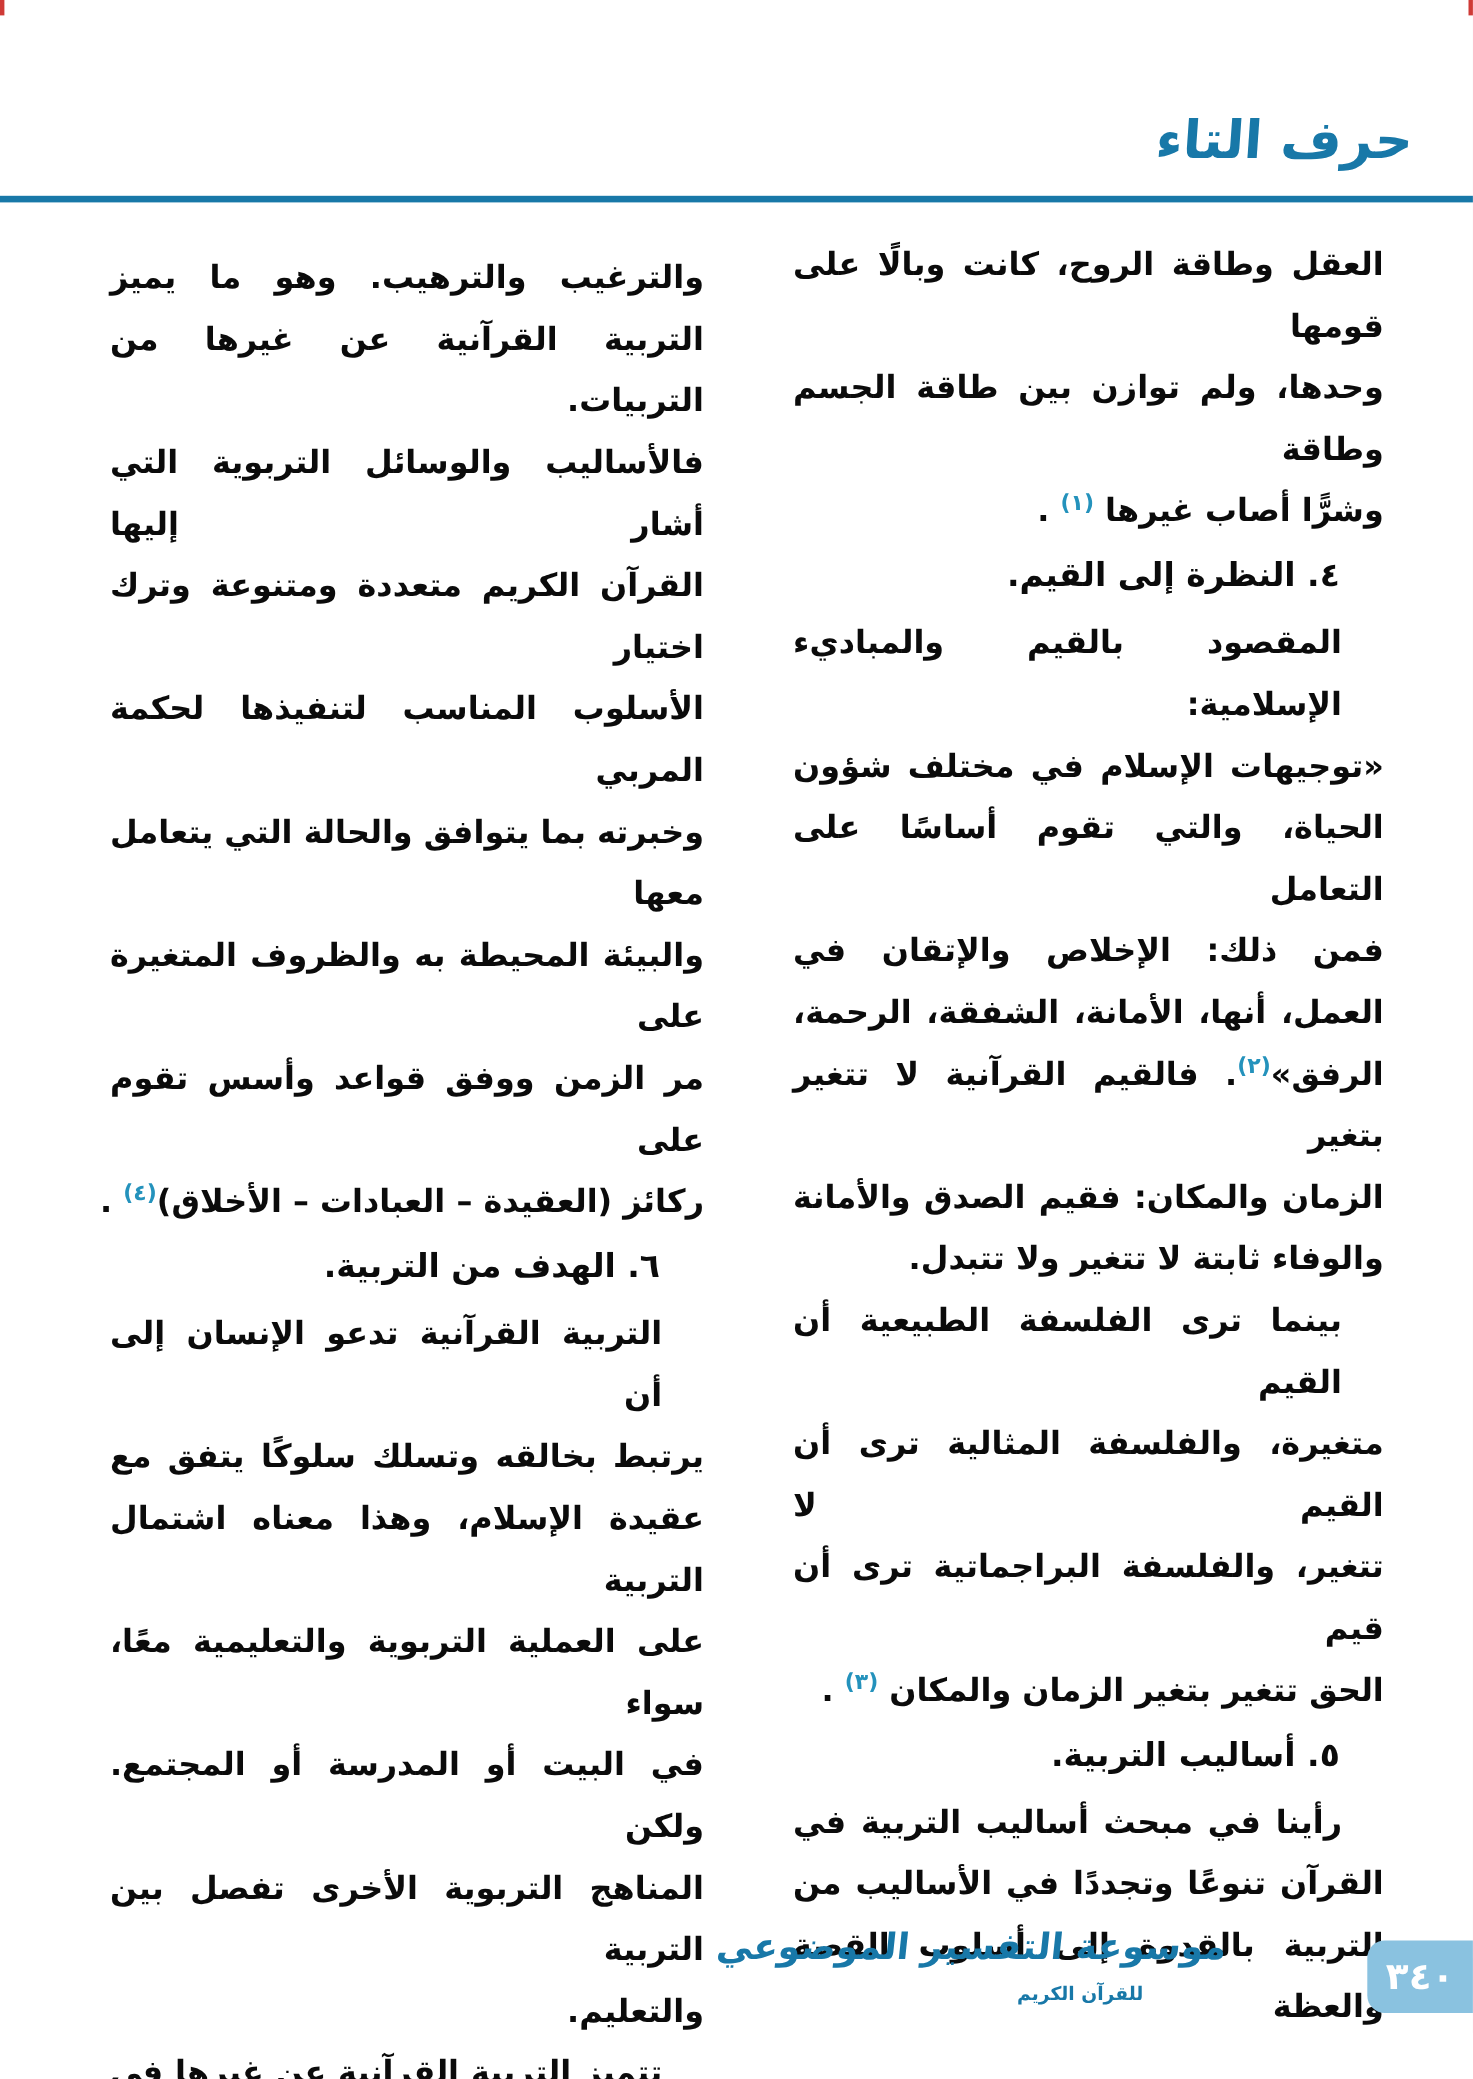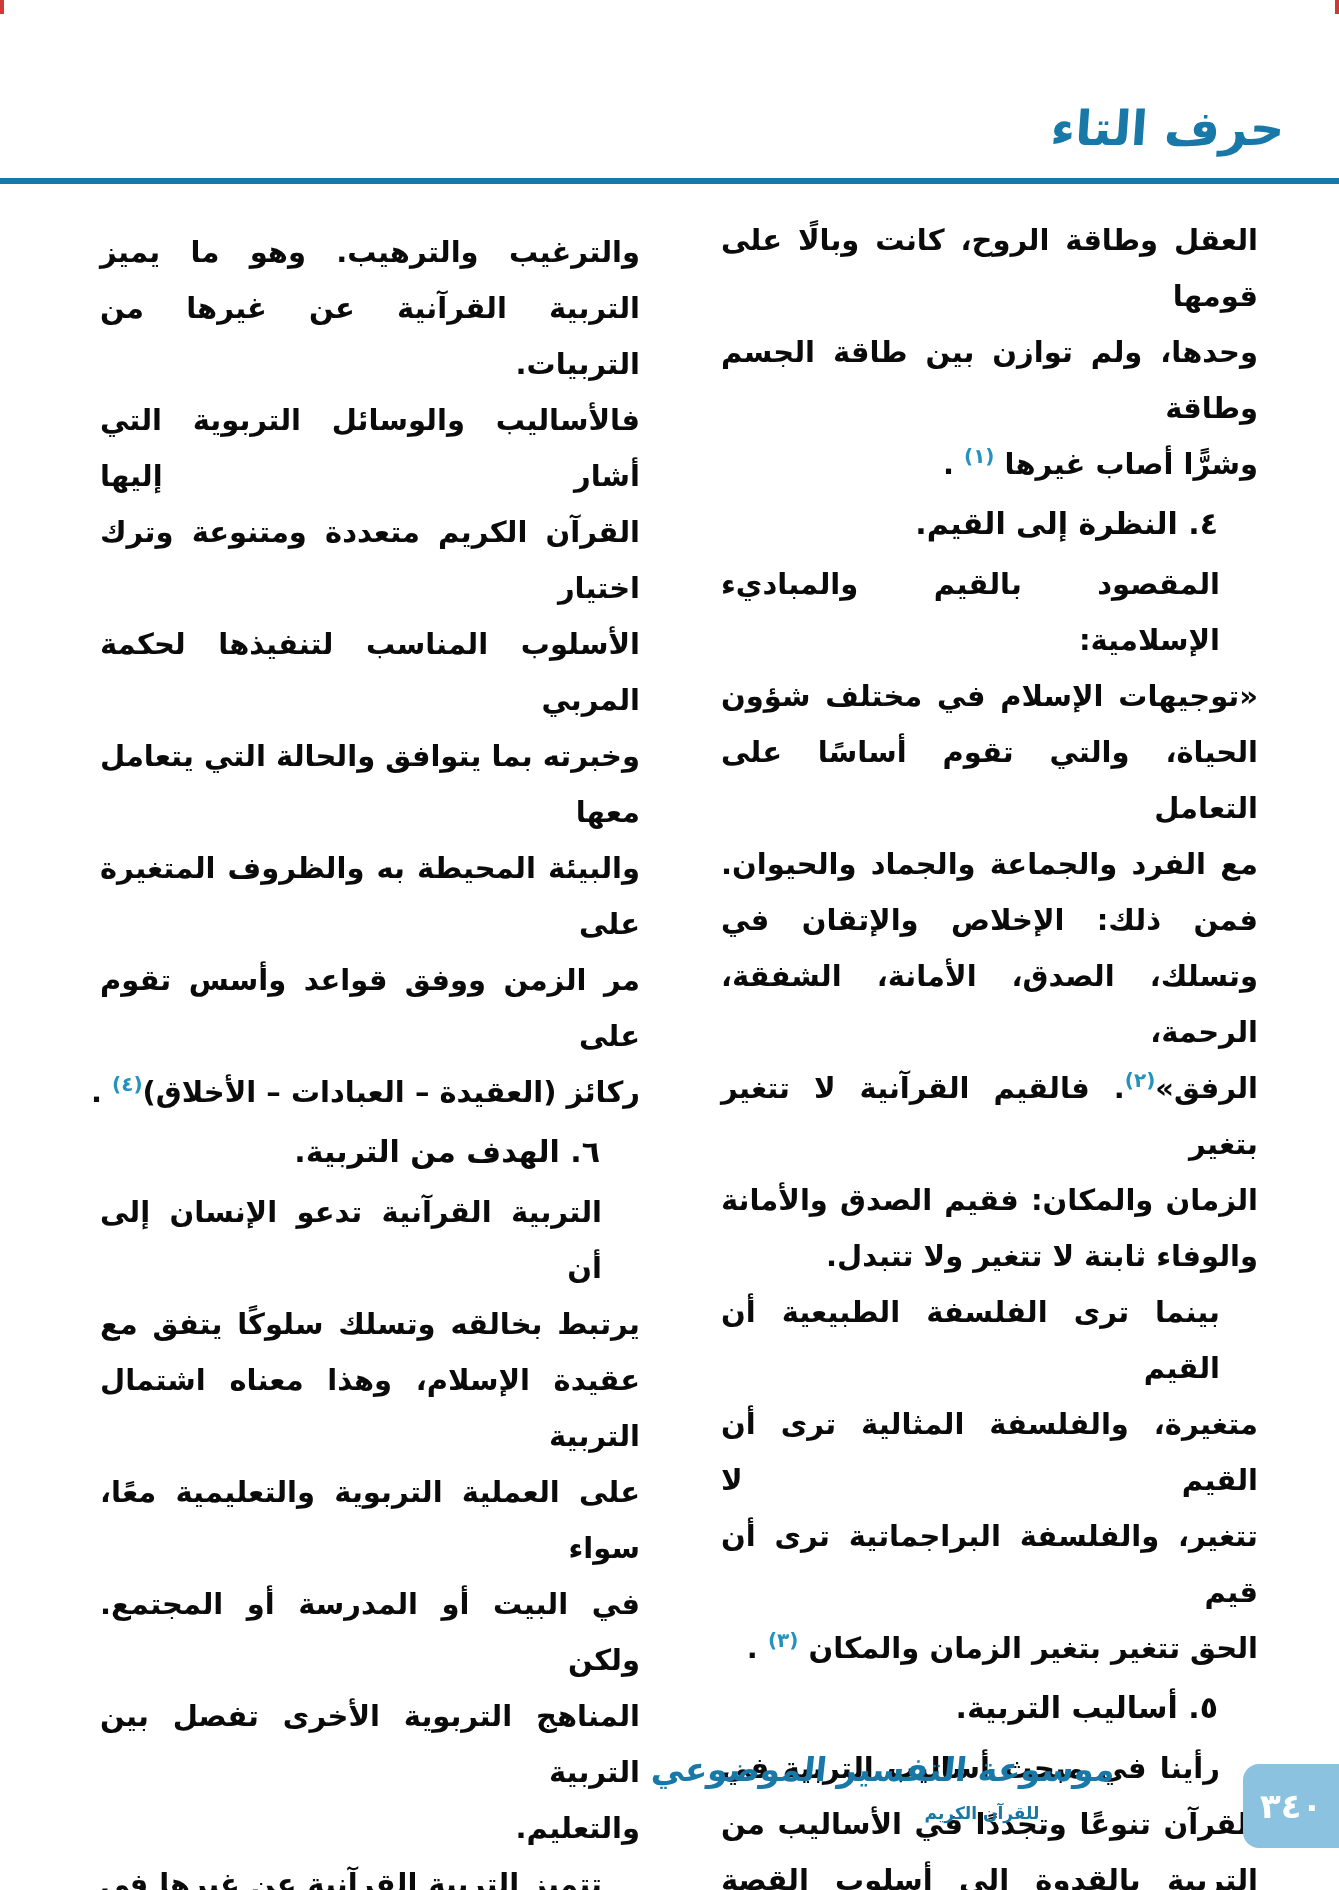--- a/index.html
+++ b/index.html
@@ -43,21 +43,21 @@
   .seg-ref{color:#2492bc;font-size:20px;vertical-align:super;line-height:0;font-weight:bold;}
 
   
   .footer-logo{
     position:absolute;top:1752px;right:224px;width:266px;
     color:#1878a8;text-align:center;line-height:1.1;
   }
   .logo-main{font-size:33px;font-weight:bold;transform:skewX(-6deg);white-space:nowrap;}
   .logo-sub{font-size:17px;font-weight:bold;margin-top:16px;}
   .page-badge{
-    position:absolute;top:1764px;right:0;width:96px;height:84px;
+    position:absolute;top:1764px;right:0;width:96px;height:66px;
     background:#8ac2e0;border-radius:16px 0 0 16px;
     color:#ffffff;font-size:34px;font-weight:bold;
     display:flex;align-items:center;justify-content:center;
   }
 </style>
 </head>
 <body>
 
 <div class="page">
   <div class="crop-mark tl"></div>
@@ -72,23 +72,22 @@
         <div class="line justify"><span class="seg-text">وحدها، ولم توازن بين طاقة الجسم وطاقة</span></div>
         <div class="line"><span class="seg-text">وشرًّا أصاب غيرها </span><span class="seg-ref">(١)</span><span class="seg-text"> .</span></div>
       </div>
       <div class="block-heading">
         <div class="line" style="padding-right: 40px;"><span class="seg-text">٤. النظرة إلى القيم.</span></div>
       </div>
       <div class="block-paragraph">
         <div class="line justify" style="padding-right: 38px;"><span class="seg-text">المقصود بالقيم والمباديء الإسلامية:</span></div>
         <div class="line justify"><span class="seg-text">«توجيهات الإسلام في مختلف شؤون</span></div>
         <div class="line justify"><span class="seg-text">الحياة، والتي تقوم أساسًا على التعامل</span></div>
-        <div class="line justify"><span class="seg-text">مع الفرد والجماعة والجماد والحيوان.</span></div>
         <div class="line justify"><span class="seg-text">فمن ذلك: الإخلاص والإتقان في</span></div>
-        <div class="line justify"><span class="seg-text">وتسلك، الصدق، الأمانة، الشفقة، الرحمة،</span></div>
+        <div class="line justify"><span class="seg-text">العمل، أنها، الأمانة، الشفقة، الرحمة،</span></div>
         <div class="line justify"><span class="seg-text">الرفق»</span><span class="seg-ref">(٢)</span><span class="seg-text">. فالقيم القرآنية لا تتغير بتغير</span></div>
         <div class="line justify"><span class="seg-text">الزمان والمكان: فقيم الصدق والأمانة</span></div>
         <div class="line"><span class="seg-text">والوفاء ثابتة لا تتغير ولا تتبدل.</span></div>
       </div>
       <div class="block-paragraph">
         <div class="line justify" style="padding-right: 38px;"><span class="seg-text">بينما ترى الفلسفة الطبيعية أن القيم</span></div>
         <div class="line justify"><span class="seg-text">متغيرة، والفلسفة المثالية ترى أن القيم لا</span></div>
         <div class="line justify"><span class="seg-text">تتغير، والفلسفة البراجماتية ترى أن قيم</span></div>
         <div class="line"><span class="seg-text">الحق تتغير بتغير الزمان والمكان </span><span class="seg-ref">(٣)</span><span class="seg-text"> .</span></div>
       </div>

